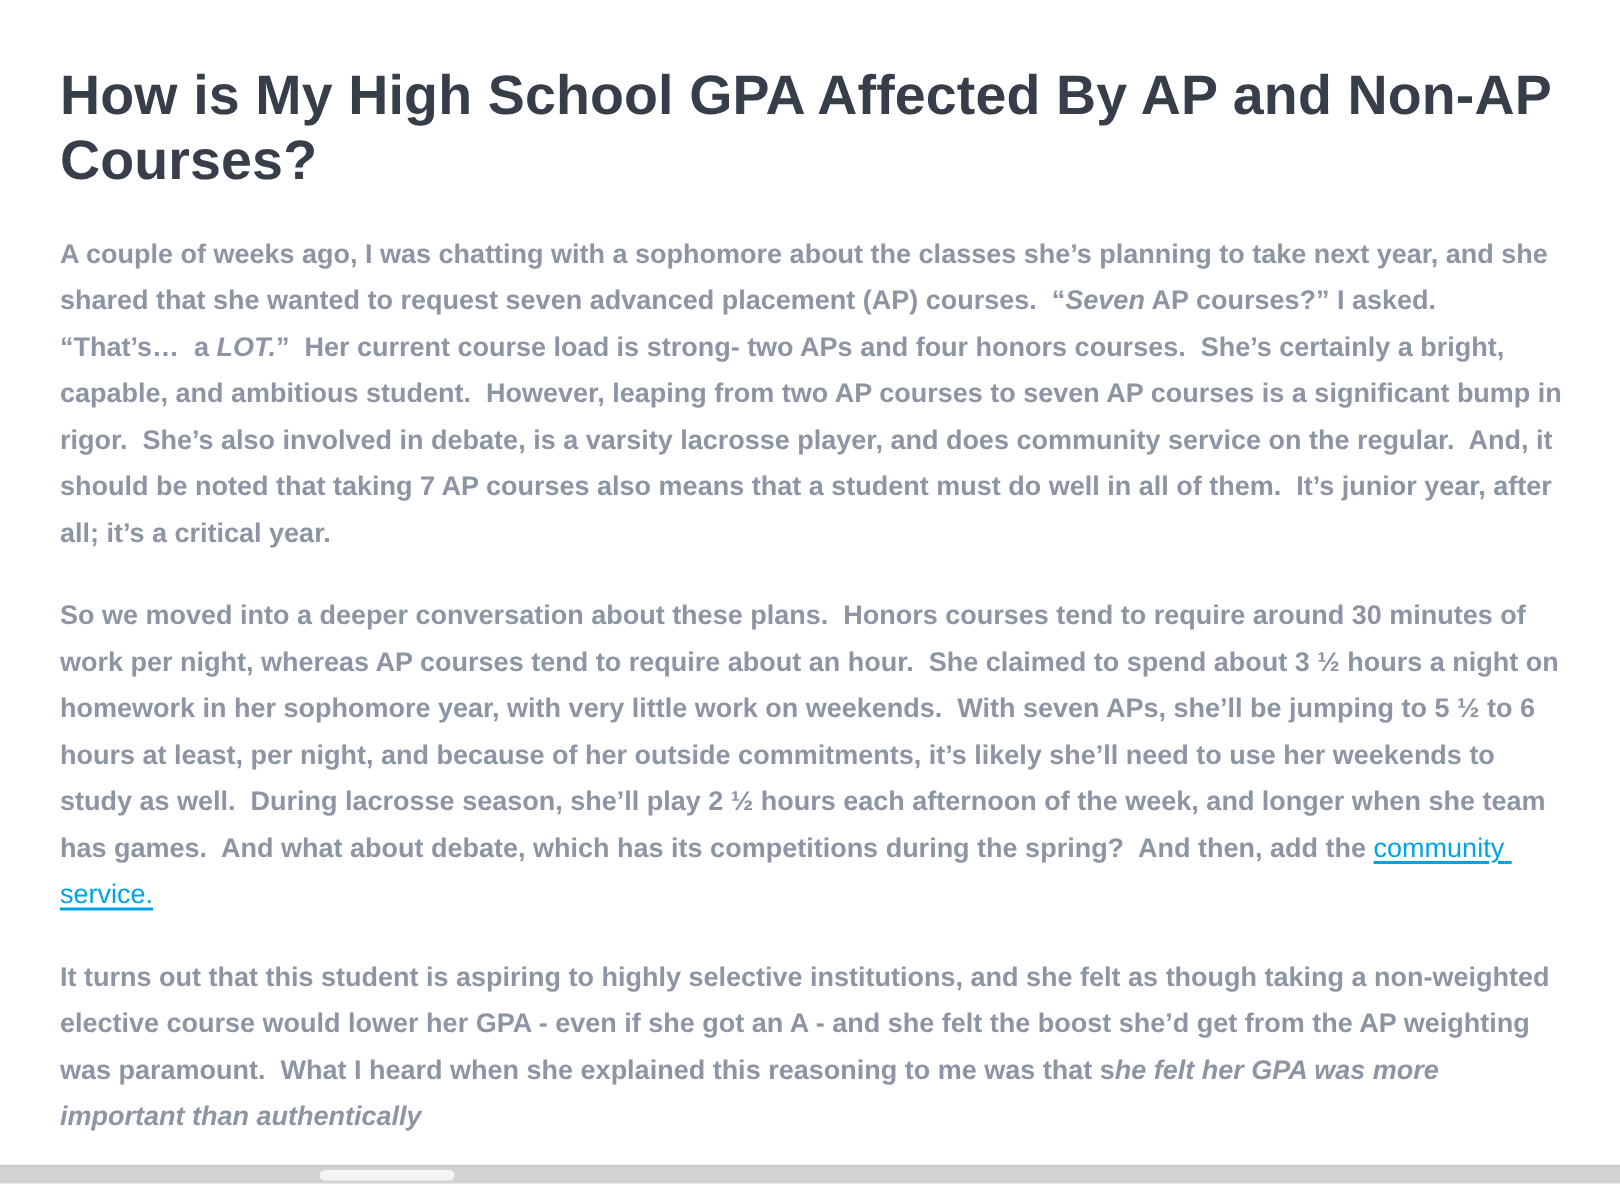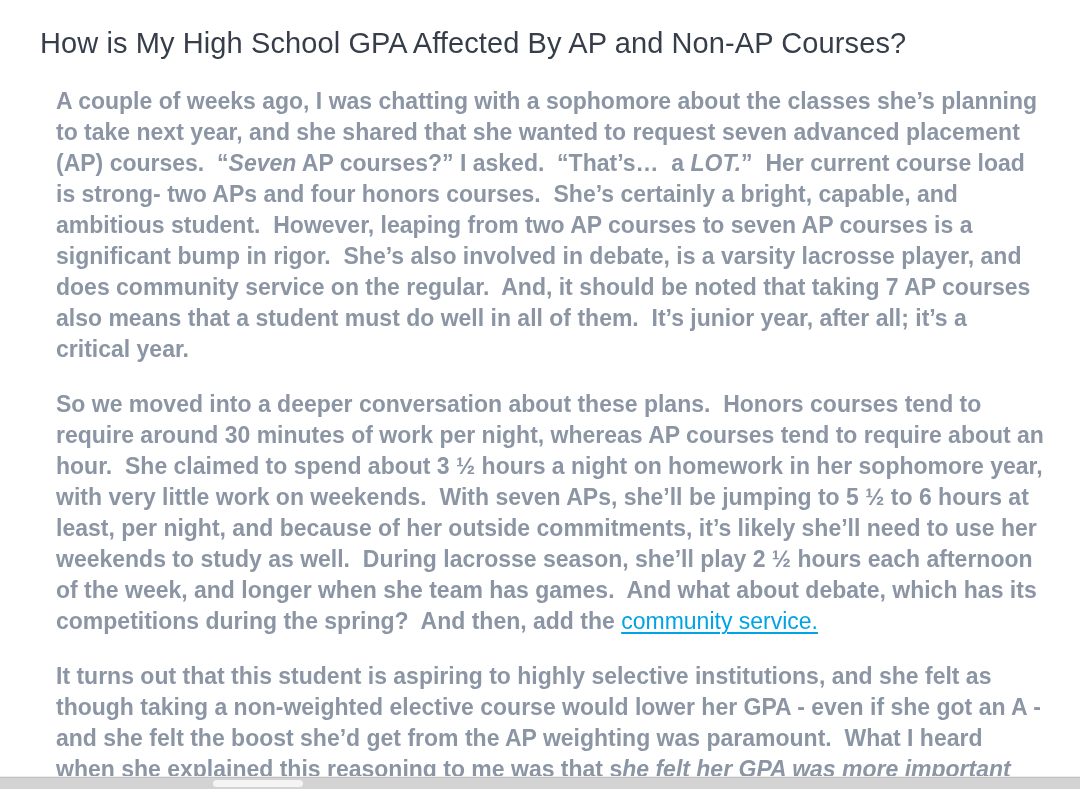--- a/index.html
+++ b/index.html
@@ -20,30 +20,30 @@
   }
   main[data-name="article-page"] {
     box-sizing: border-box;
     width: 1080px;
     height: 777px;
     padding: 27px 36px 0 40px;
     overflow: hidden;
     background: #ffffff;
   }
   h1[data-name="page-title"] {
-    margin: 0 0 26px 0;
-    font-size: 29px;
+    margin: 16px 0 26px 0;
+    font-size: 37px;
     line-height: 1.15;
-    font-weight: 400;
+    font-weight: 700;
     color: var(--title-color);
     letter-spacing: 0.1px;
   }
   #article-body p {
-    margin: 0 0 24px 16px;
-    font-size: 23px;
+    margin: 0 0 24px 0;
+    font-size: 18px;
     line-height: 31px;
     font-weight: 700;
     color: var(--body-color);
     white-space: pre-wrap;
   }
   #article-body .it {
     font-style: italic;
   }
   #article-body a {
     color: var(--link-color);

